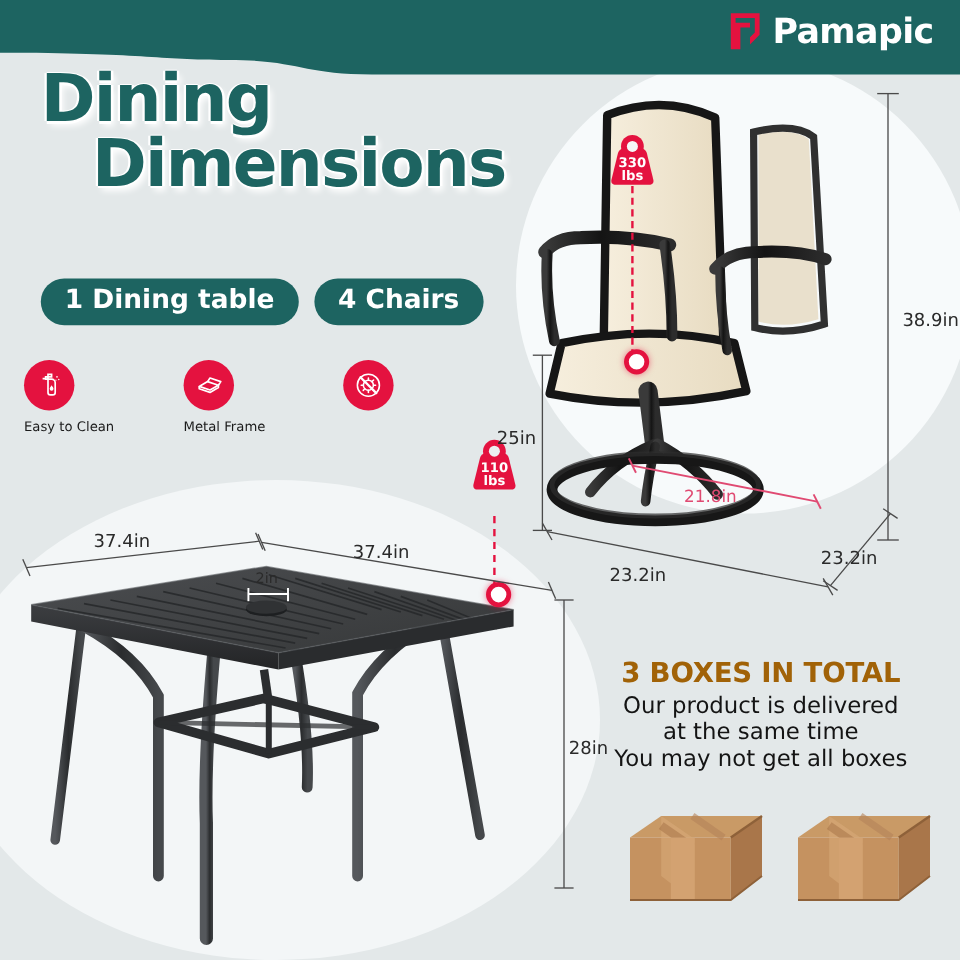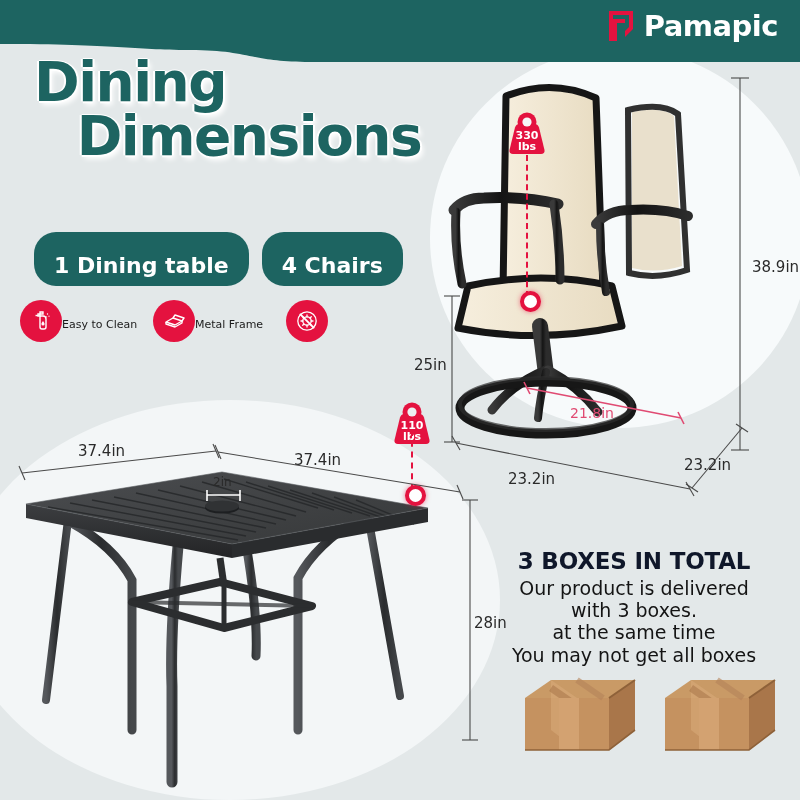--- a/index.html
+++ b/index.html
@@ -33,40 +33,40 @@
     letter-spacing:-1.5px;
     font-family:"DejaVu Sans",sans-serif;
     text-shadow:0 2px 0 #fff,2px 0 0 #fff,-2px 0 0 #fff,0 -1px 0 #fff,3px 4px 5px rgba(255,255,255,.95);
   }
   .title-l2{display:block;text-align:center;}
 
   
   .pills{position:absolute;left:34px;top:232px;display:flex;gap:13px;}
   .pill{
     background:#1d6461;color:#fff;border-radius:22px;
-    padding:22px 20px 9px;font-size:22px;font-weight:bold;
+    padding:7px 20px 9px;font-size:22px;font-weight:bold;
     font-family:"DejaVu Sans",sans-serif;white-space:nowrap;line-height:1.05;
   }
 
   
   .features{position:absolute;left:20px;top:300px;width:400px;display:flex;}
-  .feature{width:133px;display:flex;flex-direction:row;align-items:center;}
+  .feature{width:133px;display:flex;flex-direction:column;align-items:flex-start;}
   .feat-ico{
     width:42px;height:42px;border-radius:50%;background:#e4123f;
     display:flex;align-items:center;justify-content:center;
   }
   .feat-label{
     margin-top:7px;text-align:center;color:#1b1b1b;font-size:11px;line-height:1.25;
     font-family:"DejaVu Sans",sans-serif;
   }
 
   
   .weight{position:absolute;}
   .w-242{left:505px;top:110px;}
-  .w-110{left:390px;top:400px;}
+  .w-110{left:390px;top:364px;}
   .wb{position:relative;width:44px;}
   .wtxt{
     position:absolute;left:0;top:20px;width:44px;text-align:center;
     color:#fff;font-size:11px;font-weight:bold;line-height:1.02;
     font-family:"DejaVu Sans",sans-serif;
   }
   .dashline{position:absolute;border-left:2px dashed #e4123f;}
   .d-242{left:526px;top:155px;height:142px;}
   .d-110{left:411px;top:430px;height:60px;}
   .dot{position:absolute;width:13px;height:13px;border-radius:50%;
@@ -84,21 +84,21 @@
   .dimtxt{fill:#2a2a2a;font-size:15px;font-family:"DejaVu Sans",sans-serif;}
   .dimtxt-sm{fill:#2a2a2a;font-size:12px;font-family:"DejaVu Sans",sans-serif;}
   .dimtxt-pink{fill:#e04a72;font-size:14px;font-family:"DejaVu Sans",sans-serif;}
   .dimline{stroke:#4a4a4a;stroke-width:1.1;fill:none;}
   .dimline-pink{stroke:#e04a72;stroke-width:1.6;fill:none;}
   .dimline-w{stroke:#ffffff;stroke-width:1.6;fill:none;}
 
   
   .boxblock{position:absolute;left:468px;top:548px;width:332px;text-align:center;}
   .box-title{
-    color:#0f172a;font-size:23px;font-weight:bold;letter-spacing:-.2px;
+    color:#a16207;font-size:23px;font-weight:bold;letter-spacing:-.2px;
     font-family:"DejaVu Sans",sans-serif;
   }
   .box-body{
     margin-top:3px;color:#141414;font-size:19px;line-height:1.17;
     font-family:"DejaVu Sans",sans-serif;
   }
   .boxes{position:absolute;left:500px;top:672px;width:300px;display:flex;justify-content:center;gap:22px;}
 </style>
 </head>
 <body>
@@ -378,21 +378,20 @@
       <path class="dimline" d="M462 740 L478 740"></path>
       <text class="dimtxt" x="474" y="628">28in</text>
     </g>
 
   </svg>
 
   <div class="boxblock">
     <div class="box-title">3 BOXES IN TOTAL</div>
     <div class="box-body">
       <div>Our product is delivered</div>
-      <div>with 3 boxes.</div>
       <div>at the same time</div>
       <div>You may not get all boxes</div>
     </div>
   </div>
 
   <div class="boxes">
     <svg width="118" height="86" viewBox="0 0 118 86">
       <path d="M4 26 L30 8 L114 8 L88 26 Z" fill="#c99a66"></path>
       <path d="M4 26 L88 26 L88 78 L4 78 Z" fill="#c59260"></path>
       <path d="M88 26 L114 8 L114 58 L88 78 Z" fill="#a9764a"></path>

